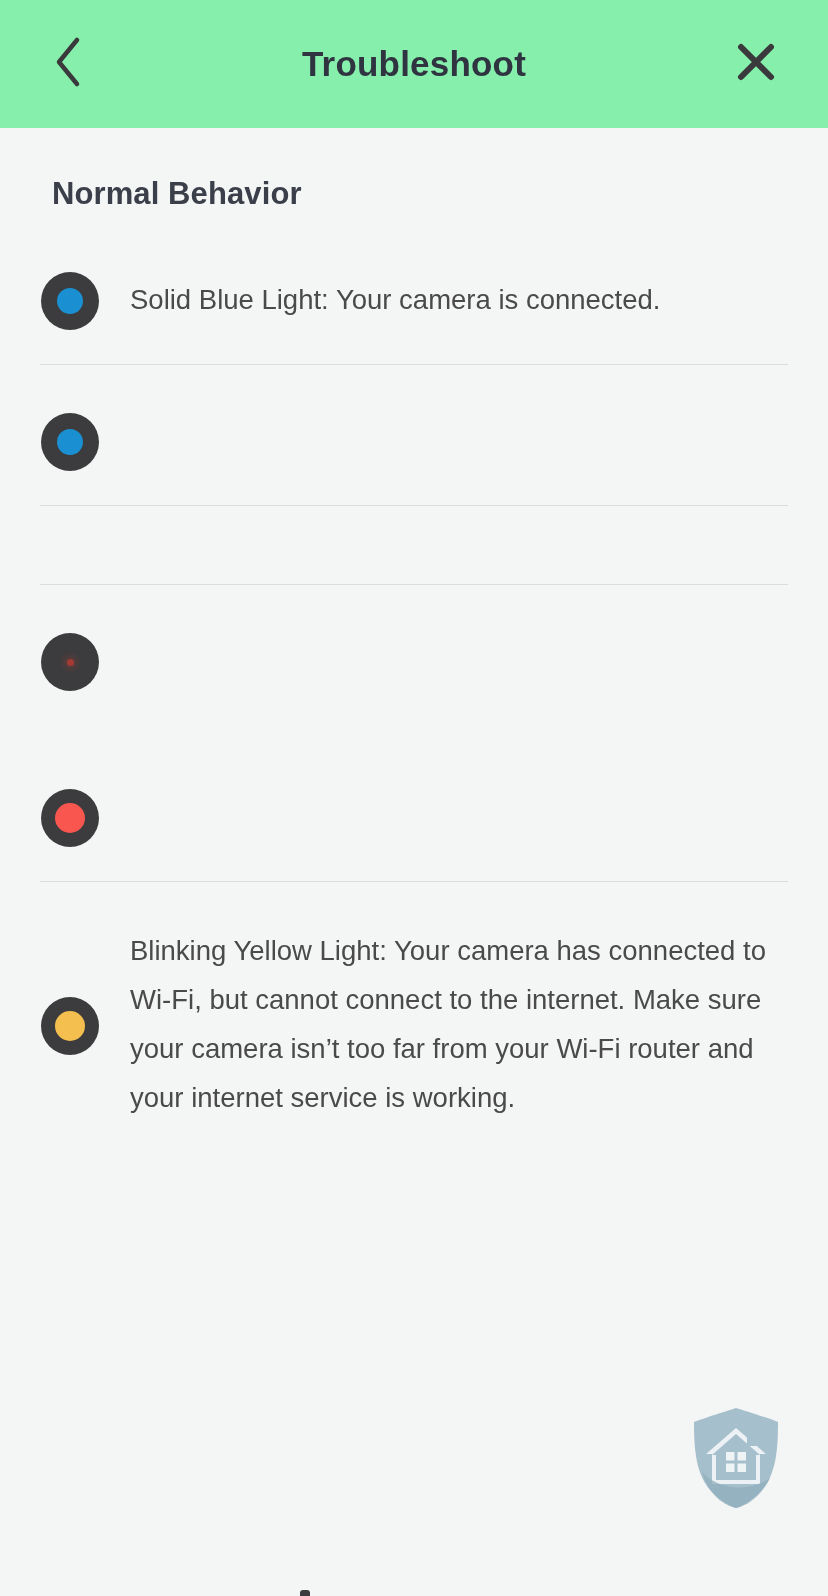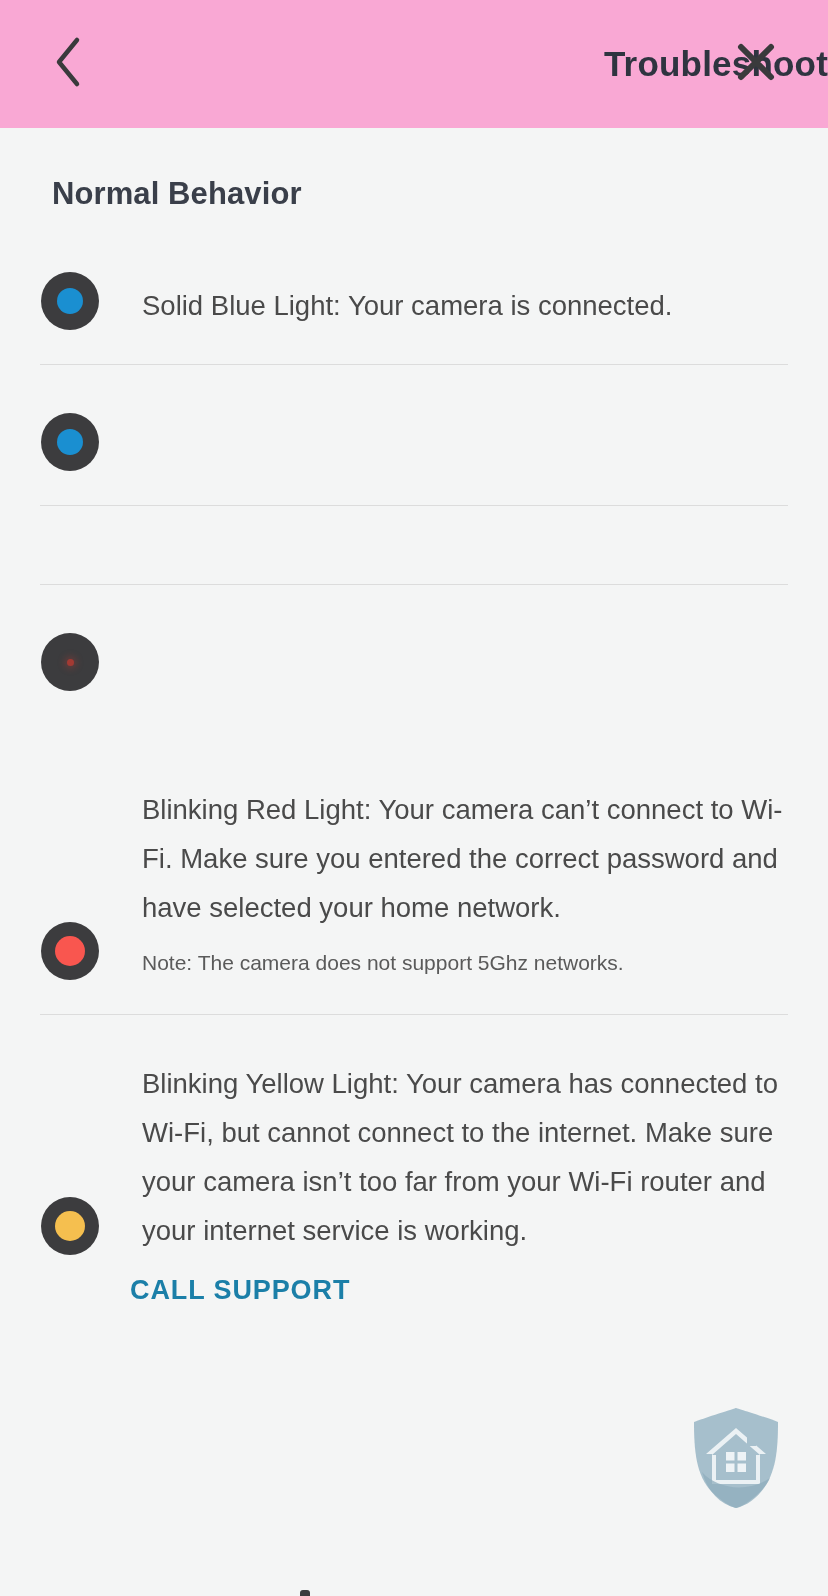--- a/index.html
+++ b/index.html
@@ -14,22 +14,22 @@
     overflow: hidden;
     position: relative;
   }
 
   
   .header {
     position: relative;
     height: 128px;
     display: flex;
     align-items: center;
-    justify-content: flex-end;
-    background: #f9a8d4;
+    justify-content: center;
+    background: #86efac;
   }
   .header-title {
     font-size: 35px;
     font-weight: bold;
     color: #2f3440;
     letter-spacing: 0.2px;
   }
   .back-btn {
     position: absolute;
     left: 38px;
@@ -63,23 +63,22 @@
     font-weight: bold;
     color: #3a3f4a;
     letter-spacing: 0.1px;
     margin: 12px;
   }
   #sec-normal-heading { padding-top: 36px; }
   #sec-wifi-heading { padding-top: 28px; }
 
   .item {
     display: flex;
-    align-items: flex-end;
+    align-items: center;
     padding: 0;
-    gap: 12px;
   }
   .item-dot-wrap {
     width: 60px;
     min-width: 60px;
     margin-right: 30px;
     display: flex;
     justify-content: center;
     padding-top: 4px;
   }
   .led {
@@ -236,43 +235,38 @@
 
   <div class="spacer-lg"></div>
 
   
   <div class="item">
     <div class="item-dot-wrap">
       <div class="led">
         <div class="led-core led-red"></div>
       </div>
     </div>
-    <div style="flex:1">
-      <div class="item-text">Blinking Red Light:  Your camera can’t connect to Wi-Fi. Make sure you entered the correct password and have selected your home network.</div>
-      <div class="item-note">Note: The camera does not support 5Ghz networks.</div>
-    </div>
   </div>
 
   <div class="spacer-md"></div>
   <div class="divider"></div>
   <div class="spacer-lg"></div>
 
   
   <div class="item">
     <div class="item-dot-wrap">
       <div class="led">
         <div class="led-core led-yellow"></div>
       </div>
     </div>
     <div style="flex:1">
       <div class="item-text">Blinking Yellow Light:  Your camera has connected to Wi-Fi, but cannot connect to the internet. Make sure your camera isn’t too far from your Wi-Fi router and your internet service is working.</div>
     </div>
   </div>
 
-  <a class="call-support">CALL SUPPORT</a>
 
 </div>
 
 <div class="watermark">
   <svg width="92" height="104" viewBox="0 0 92 104" aria-hidden="true">
     <path d="M46 2 C46 2 78 12 88 16 C88 44 86 70 70 86 C60 96 50 101 46 102 C42 101 32 96 22 86 C6 70 4 44 4 16 C14 12 46 2 46 2 Z" fill="#a6bfcc"></path>
     <path d="M46 22 L76 48 L70 48 L70 78 L22 78 L22 48 L16 48 Z" fill="#eef3f6" opacity="0.95"></path>
     <path d="M46 28 L70 49 L66 49 L66 74 L26 74 L26 49 L22 49 Z" fill="#a6bfcc"></path>
     <rect x="57" y="26" width="9" height="14" fill="#a6bfcc"></rect>
     <rect x="36" y="46" width="20" height="20" fill="#eef3f6"></rect>

